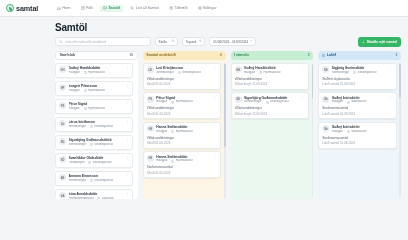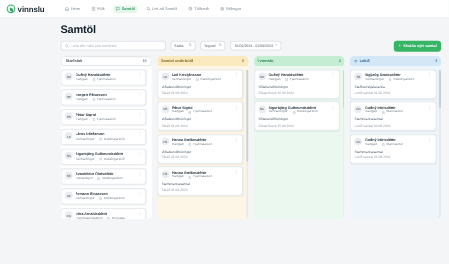--- a/index.html
+++ b/index.html
@@ -204,21 +204,21 @@
     width: 1.6px; border-radius: 1px;
     background: #e6eaee;
   }
 </style>
 </head>
 <body>
 
 <div class="topnav">
   <div class="brand">
     <span class="brand-mark"></span>
-    <span class="brand-name">vinnslu</span>
+    <span class="brand-name">samtal</span>
   </div>
   <div class="navitems" id="nav-items">
       <div class="navitem">
         <span class="navicon">
           <svg viewBox="0 0 16 16">
             <path d="M2 7.2 8 2.4l6 4.8V14H9.8v-3.6H6.2V14H2z" fill="none" stroke="currentColor" stroke-width="1.6" stroke-linejoin="round"></path>
           </svg>
         </span>
         <span>Heim</span>
       </div>

